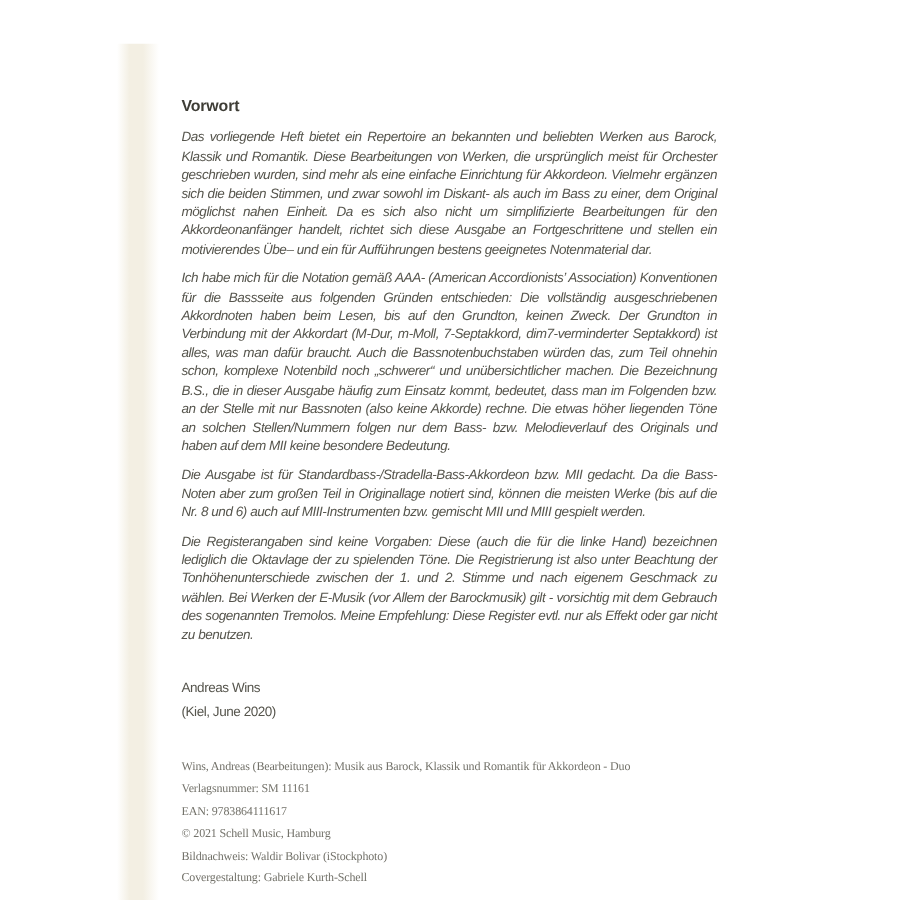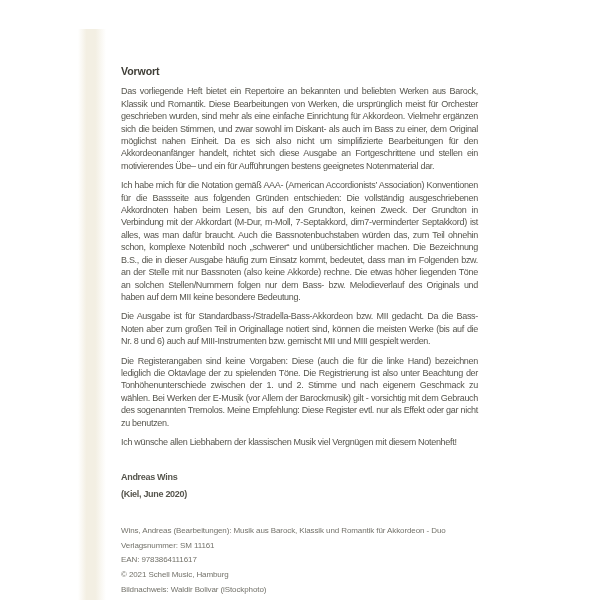--- a/index.html
+++ b/index.html
@@ -41,57 +41,57 @@
   .title {
     font-size: 10.6px;
     font-weight: bold;
     color: var(--title-text, #3e3d36);
     letter-spacing: -0.1px;
     margin: 0 0 8px 0;
   }
   .para {
     margin: 0 0 7px 0;
     text-align: justify;
+    font-style: italic;
   }
   .para.last {
     margin-bottom: 0;
   }
   .sig-block {
     margin-top: 22px;
   }
   .sig {
     margin: 0 0 2.5px 0;
     line-height: 14px;
-    font-weight: bold;
   }
   .imprint {
     margin-top: 26px;
     color: var(--imprint-text, #73726a);
     font-size: 8px;
     letter-spacing: -0.1px;
   }
   .imprint p {
     margin: 0 0 6.6px 0;
     line-height: 8.2px;
+    font-family: Liberation Serif, serif;
   }
 </style>
 </head>
 <body>
 
 <div class="sheet">
   <div class="page-edge"></div>
 
   <div class="content">
     <h1 class="title">Vorwort</h1>
 
     <p class="para">Das vorliegende Heft bietet ein Repertoire an bekannten und beliebten Werken aus Barock, Klassik und Romantik. Diese Bearbeitungen von Werken, die ursprünglich meist für Orchester geschrieben wurden, sind mehr als eine einfache Einrichtung für Akkordeon. Vielmehr ergänzen sich die beiden Stimmen, und zwar sowohl im Diskant- als auch im Bass zu einer, dem Original möglichst nahen Einheit. Da es sich also nicht um simplifizierte Bearbeitungen für den Akkordeonanfänger handelt, richtet sich diese Ausgabe an Fortgeschrittene und stellen ein motivierendes Übe– und ein für Aufführungen bestens geeignetes Notenmaterial dar.</p>
     <p class="para">Ich habe mich für die Notation gemäß AAA- (American Accordionists’ Association) Konventionen für die Bassseite aus folgenden Gründen entschieden: Die vollständig ausgeschriebenen Akkordnoten haben beim Lesen, bis auf den Grundton, keinen Zweck. Der Grundton in Verbindung mit der Akkordart (M-Dur, m-Moll, 7-Septakkord, dim7-verminderter Septakkord) ist alles, was man dafür braucht. Auch die Bassnotenbuchstaben würden das, zum Teil ohnehin schon, komplexe Notenbild noch „schwerer“ und unübersichtlicher machen. Die Bezeichnung B.S., die in dieser Ausgabe häufig zum Einsatz kommt, bedeutet, dass man im Folgenden bzw. an der Stelle mit nur Bassnoten (also keine Akkorde) rechne. Die etwas höher liegenden Töne an solchen Stellen/Nummern folgen nur dem Bass- bzw. Melodieverlauf des Originals und haben auf dem MII keine besondere Bedeutung.</p>
     <p class="para">Die Ausgabe ist für Standardbass-/Stradella-Bass-Akkordeon bzw. MII gedacht. Da die Bass-Noten aber zum großen Teil in Originallage notiert sind, können die meisten Werke (bis auf die Nr. 8 und 6) auch auf MIII-Instrumenten bzw. gemischt MII und MIII gespielt werden.</p>
     <p class="para">Die Registerangaben sind keine Vorgaben: Diese (auch die für die linke Hand) bezeichnen lediglich die Oktavlage der zu spielenden Töne. Die Registrierung ist also unter Beachtung der Tonhöhenunterschiede zwischen der 1. und 2. Stimme und nach eigenem Geschmack zu wählen. Bei Werken der E-Musik (vor Allem der Barockmusik) gilt - vorsichtig mit dem Gebrauch des sogenannten Tremolos. Meine Empfehlung: Diese Register evtl. nur als Effekt oder gar nicht zu benutzen.</p>
-    <p class="para last">Ich wünsche allen Liebhabern der klassischen Musik viel Vergnügen mit diesem Notenheft!</p>
 
     <div class="sig-block">
       <p class="sig">Andreas Wins</p>
       <p class="sig">(Kiel, June 2020)</p>
     </div>
 
     <div class="imprint">
       <p>Wins, Andreas (Bearbeitungen): Musik aus Barock, Klassik und Romantik für Akkordeon - Duo</p>
       <p>Verlagsnummer: SM 11161</p>
       <p>EAN: 9783864111617</p>

